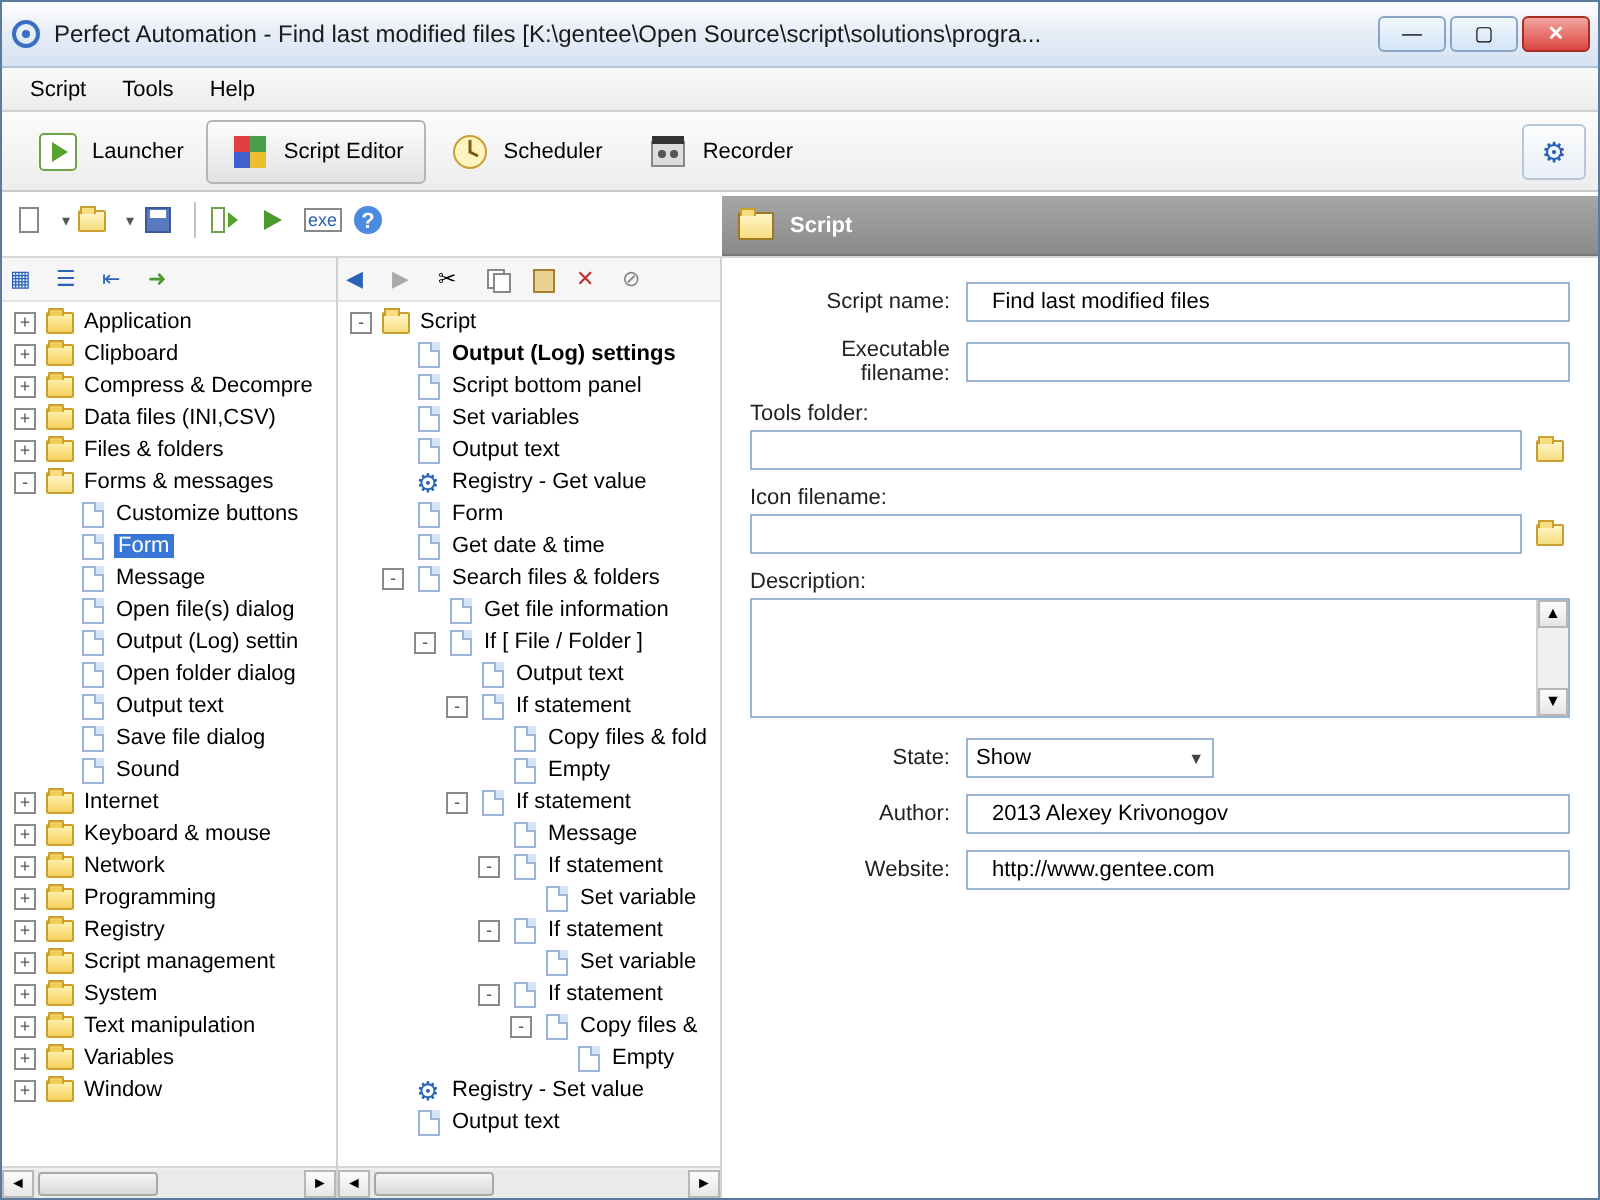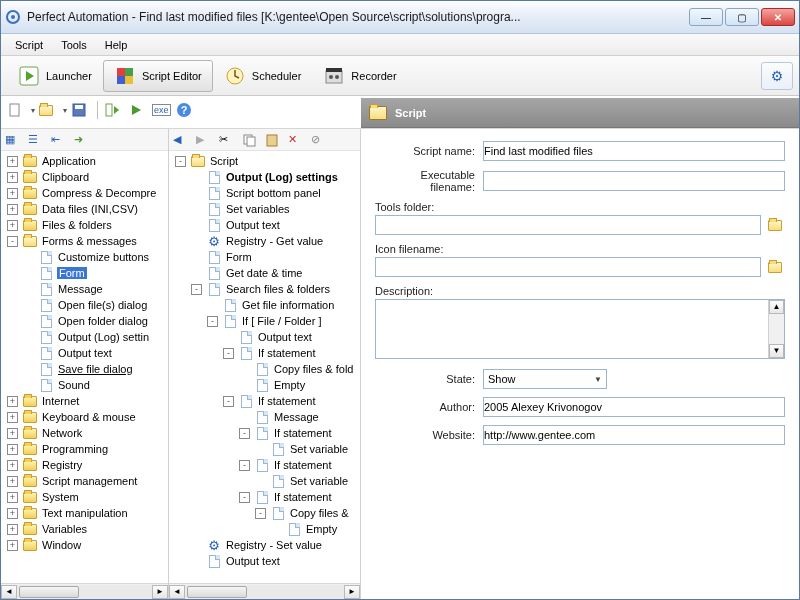--- a/index.html
+++ b/index.html
@@ -44,21 +44,21 @@
 .lbl{padding:0 1px}
 .hscroll{height:16px;background:#f0f0f0;border-top:1px solid #d6d6d6;display:flex;align-items:center}
 .hscroll .arrow{width:16px;height:14px;background:linear-gradient(#fcfcfc,#e6e6e6);border:1px solid #b8b8b8;font-size:8px;text-align:center;line-height:12px}
 .hscroll .track{flex:1;height:14px;background:#eaeaea;position:relative}
 .hscroll .thumb{position:absolute;left:2px;top:1px;width:60px;height:12px;background:linear-gradient(#f6f6f6,#d9d9d9);border:1px solid #a8a8a8;border-radius:2px}
 .right-header{height:30px;background:linear-gradient(#a6a6a6,#8a8a8a);color:#fff;display:flex;align-items:center;padding:0 8px;gap:8px;font-size:13px;font-weight:bold;border-bottom:1px solid #777}
 .right-header .folder-open{border-color:#a07820}
 .form-body{flex:1;padding:12px 14px;overflow:auto}
 .form-row{display:flex;align-items:center;margin-bottom:8px}
 .form-lbl{width:108px;text-align:right;padding-right:8px;color:#222}
-.form-input{flex:1;height:20px;border:1px solid #9db5d1;background:#fff;padding:0 0;display:flex;align-items:center}
+.form-input{flex:1;height:20px;border:1px solid #9db5d1;background:#fff;padding:0 12px;display:flex;align-items:center}
 .form-row .browse{width:20px;height:18px;margin-left:4px;display:flex;align-items:center;justify-content:center}
 .section-lbl{color:#222;margin-bottom:2px}
 .textarea{height:60px;border:1px solid #9db5d1;background:#fff;position:relative}
 .textarea .vscroll{position:absolute;right:0;top:0;width:16px;height:100%;background:#f0f0f0;border-left:1px solid #d0d0d0}
 .textarea .vscroll .a{height:14px;background:linear-gradient(#fcfcfc,#e6e6e6);border:1px solid #b8b8b8;font-size:8px;text-align:center;line-height:12px}
 .select{height:20px;border:1px solid #9db5d1;background:#fff;display:flex;align-items:center;padding:0 4px;width:124px;justify-content:space-between}
 .select .dd{font-size:8px;color:#444}
 svg{display:block}
 </style>
 </head>
@@ -261,37 +261,37 @@
               <span class="tree-ico">
                 <div class="page-ico"></div>
               </span>
               <span class="lbl">Open file(s) dialog</span>
             </div>
             <div class="tree-row" style="padding-left: 20px;">
               <span class="expander blank"></span>
               <span class="tree-ico">
                 <div class="page-ico"></div>
               </span>
+              <span class="lbl">Output (Log) settin</span>
+            </div>
+            <div class="tree-row" style="padding-left: 20px;">
+              <span class="expander blank"></span>
+              <span class="tree-ico">
+                <div class="page-ico"></div>
+              </span>
               <span class="lbl">Open folder dialog</span>
             </div>
             <div class="tree-row" style="padding-left: 20px;">
               <span class="expander blank"></span>
               <span class="tree-ico">
                 <div class="page-ico"></div>
               </span>
-              <span class="lbl">Output (Log) settin</span>
-            </div>
-            <div class="tree-row" style="padding-left: 20px;">
-              <span class="expander blank"></span>
-              <span class="tree-ico">
-                <div class="page-ico"></div>
-              </span>
               <span class="lbl">Output text</span>
             </div>
-            <div class="tree-row" style="padding-left: 20px; text-decoration: underline;">
+            <div class="tree-row" style="padding-left: 20px;">
               <span class="expander blank"></span>
               <span class="tree-ico">
                 <div class="page-ico"></div>
               </span>
               <span class="lbl">Save file dialog</span>
             </div>
             <div class="tree-row" style="padding-left: 20px;">
               <span class="expander blank"></span>
               <span class="tree-ico">
                 <div class="page-ico"></div>
@@ -625,21 +625,21 @@
           <div style="height:10px"></div>
           <div class="form-row">
             <div class="form-lbl">State:</div>
             <div class="select">
                 <span>Show</span>
                 <span class="dd">▼</span>
               </div>
           </div>
           <div class="form-row">
             <div class="form-lbl">Author:</div>
-            <div class="form-input">2005 Alexey Krivonogov</div>
+            <div class="form-input">2013 Alexey Krivonogov</div>
           </div>
           <div class="form-row">
             <div class="form-lbl">Website:</div>
             <div class="form-input">http://www.gentee.com</div>
           </div>
         </div>
       </div>
     </div>
   </div>
 </div>

